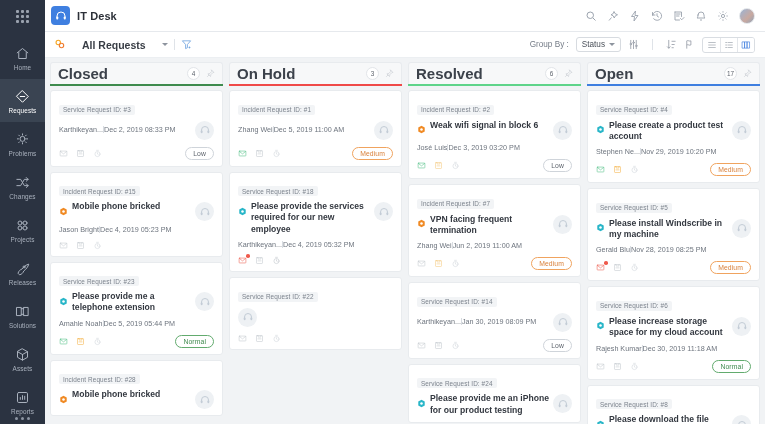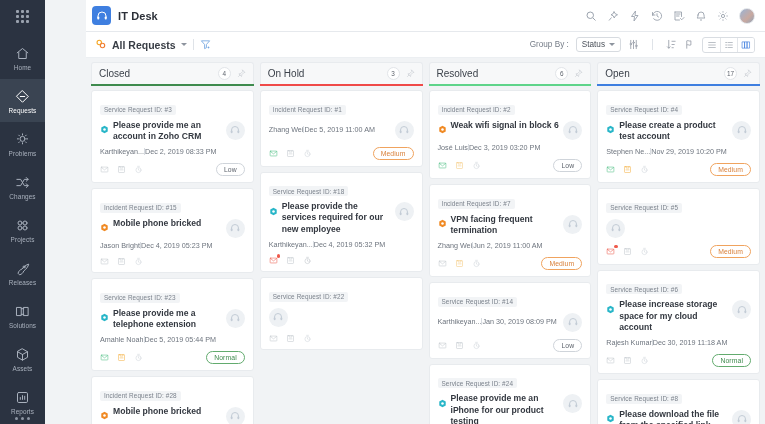--- a/index.html
+++ b/index.html
@@ -35,21 +35,21 @@
     color: #a9b1bd; cursor: pointer; position: relative;
   }
   .sb-item.active { background: #3a4452; color: #ffffff; }
   .sb-ico { height: 17px; display:flex; align-items:flex-end; justify-content:center; }
   .sb-ico svg { display:block; }
   .sb-label { font-size: 6.4px; margin-top: 3px; letter-spacing: .1px; }
   .sb-more { position:absolute; bottom: 4px; left:0; width:45px; display:flex; justify-content:center; }
   .sb-more i { width:3px;height:3px;background:#8d96a3;border-radius:50%;display:block;margin:0 1.5px;}
 
   
-  .main { flex: 1; display: flex; flex-direction: column; background:#f1f3f5; min-width:0;padding-left:41px;}
+  .main { flex: 1; display: flex; flex-direction: column; background:#f1f3f5; min-width:0;}
 
   
   .topbar {
     height: 32px; background: #ffffff; display: flex; align-items: center;
     border-bottom: 1px solid #e6e9ed; flex: 0 0 32px; padding: 0 10px 0 6px;
   }
   .brand { display: flex; align-items: center; }
   .brand-logo {
     width: 19px; height: 19px; border-radius: 4px; background: #3f7fe0;
     display: flex; align-items: center; justify-content: center; margin-right: 7px;
@@ -61,21 +61,21 @@
     width: 16px; height: 16px; border-radius: 50%;
     background: linear-gradient(135deg,#9ab4d6 0%,#c9a9a0 60%,#8fa3b8 100%);
     border: 1px solid #e3e6ea;
   }
 
   
   .toolbar {
     height: 26px; background: #ffffff; display:flex; align-items:center;
     padding: 0 10px 0 9px; flex: 0 0 26px; border-bottom:1px solid #eceff2;
   }
-  .view-title { display:flex; align-items:center; gap:5px; }
+  .view-title { display:flex; align-items:center; gap:16px; }
   .vt-text { font-size: 10.5px; color:#383d45; font-weight:600; }
   .caret { width:0;height:0;border-left:3px solid transparent;border-right:3px solid transparent;border-top:3.5px solid #8d949e;}
   .tb-div { width:1px; height:11px; background:#dfe3e8; margin: 0 6px; }
   .tb-right { margin-left:auto; display:flex; align-items:center; gap:7px; }
   .groupby { font-size:8.2px; color:#767d88; }
   .status-sel {
     border:1px solid #d7dbe0; border-radius:3px; height:15px; padding:0 5px;
     display:flex; align-items:center; gap:4px; font-size:8.2px; color:#4a5059; background:#fff;
     cursor:pointer;
   }
@@ -90,21 +90,21 @@
     flex: 1; display: flex; gap: 6px; padding: 4px 5px 0 5px;
     overflow: hidden; background:#f1f3f5;
   }
   .col { flex: 1 1 0; min-width: 0; display: flex; flex-direction: column; }
   .col-head {
     background: #f7f8f9; border:1px solid #e8ebee; border-bottom:none;
     border-radius: 3px 3px 0 0;
     height: 22px; display:flex; align-items:center; padding: 0 7px;
     position: relative;
   }
-  .col-name { font-size:10px; font-weight:normal; color:#3c424b; }
+  .col-name { font-size:15px; font-weight:bold; color:#3c424b; }
   .col-count {
     margin-left:auto; width:13px; height:13px; border-radius:50%;
     background:#ffffff; border:1px solid #e2e5e9; color:#5d636c;
     font-size:6.4px; display:flex; align-items:center; justify-content:center;
   }
   .col-pin { margin-left:6px; color:#c8ccd2; display:flex; }
   .col-rule { height:2px; width:100%; }
   .col-body { flex:1; overflow:hidden; padding-top:4px; }
 
   
@@ -394,27 +394,20 @@
               <svg width="9" height="9" viewBox="0 0 24 24" fill="none" stroke="currentColor" stroke-width="1.8" stroke-linecap="round">
                 <path d="M15 3l6 6-3 1-5 5-1 5-7-7 5-1 5-5z"></path>
                 <path d="M8 16l-4 4"></path>
               </svg>
             </span>
           </div>
           <div class="col-rule" style="background:#3f8b4e"></div>
           <div class="col-body">
             <div class="card"><span class="idbadge">Service Request ID: #3</span><div class="card-main">
                 <div class="card-texts">
-                  <div class="title-row">
-                    <span class="type-ico"><svg width="9" height="9" viewBox="0 0 24 24" fill="#29b6c8">
-                        <path d="M12 1.8l8.6 4.9v10.6L12 22.2 3.4 17.3V6.7z"></path>
-                        <circle cx="12" cy="12" r="3.4" fill="#ffffff"></circle>
-                      </svg></span>
-                    <span class="card-title">Please provide me an account in Zoho CRM</span>
-                  </div>
                   <div class="meta">
                     <span>Karthikeyan...</span>
                     <span class="meta-sep"></span>
                     <span>Dec 2, 2019 08:33 PM</span>
                   </div>
                 </div>
                 <span class="card-avatar">
                   <svg width="12" height="12" viewBox="0 0 24 24" fill="none" stroke="#c3ccd6" stroke-width="2" stroke-linecap="round">
                     <path d="M5 13v-1a7 7 0 0 1 14 0v1"></path>
                     <rect x="3.5" y="12.5" width="3.6" height="6" rx="1.8" fill="#c3ccd6" stroke="none"></rect>
@@ -914,20 +907,34 @@
                     <svg width="9" height="9" viewBox="0 0 24 24" fill="none" stroke="currentColor" stroke-width="1.6" stroke-linecap="round" stroke-linejoin="round">
                       <circle cx="12" cy="13.5" r="6.8"></circle>
                       <path d="M12 10v3.5l2.2 1.6"></path>
                       <path d="M9.5 3.5h5"></path>
                     </svg>
                   </span>
                 </span>
                 <span class="prio medium">Medium</span>
               </div></div>
             <div class="card"><span class="idbadge">Service Request ID: #5</span><div class="card-main">
+                <div class="card-texts">
+                  <div class="title-row">
+                    <span class="type-ico"><svg width="9" height="9" viewBox="0 0 24 24" fill="#29b6c8">
+                        <path d="M12 1.8l8.6 4.9v10.6L12 22.2 3.4 17.3V6.7z"></path>
+                        <circle cx="12" cy="12" r="3.4" fill="#ffffff"></circle>
+                      </svg></span>
+                    <span class="card-title">Please install Windscribe in my machine</span>
+                  </div>
+                  <div class="meta">
+                    <span>Gerald Blu</span>
+                    <span class="meta-sep"></span>
+                    <span>Nov 28, 2019 08:25 PM</span>
+                  </div>
+                </div>
                 <span class="card-avatar">
                   <svg width="12" height="12" viewBox="0 0 24 24" fill="none" stroke="#c3ccd6" stroke-width="2" stroke-linecap="round">
                     <path d="M5 13v-1a7 7 0 0 1 14 0v1"></path>
                     <rect x="3.5" y="12.5" width="3.6" height="6" rx="1.8" fill="#c3ccd6" stroke="none"></rect>
                     <rect x="16.9" y="12.5" width="3.6" height="6" rx="1.8" fill="#c3ccd6" stroke="none"></rect>
                   </svg>
                 </span>
               </div><div class="card-foot">
                 <span class="foot-icons">
                   <span class="fic" style="color:#ef6a5c">

